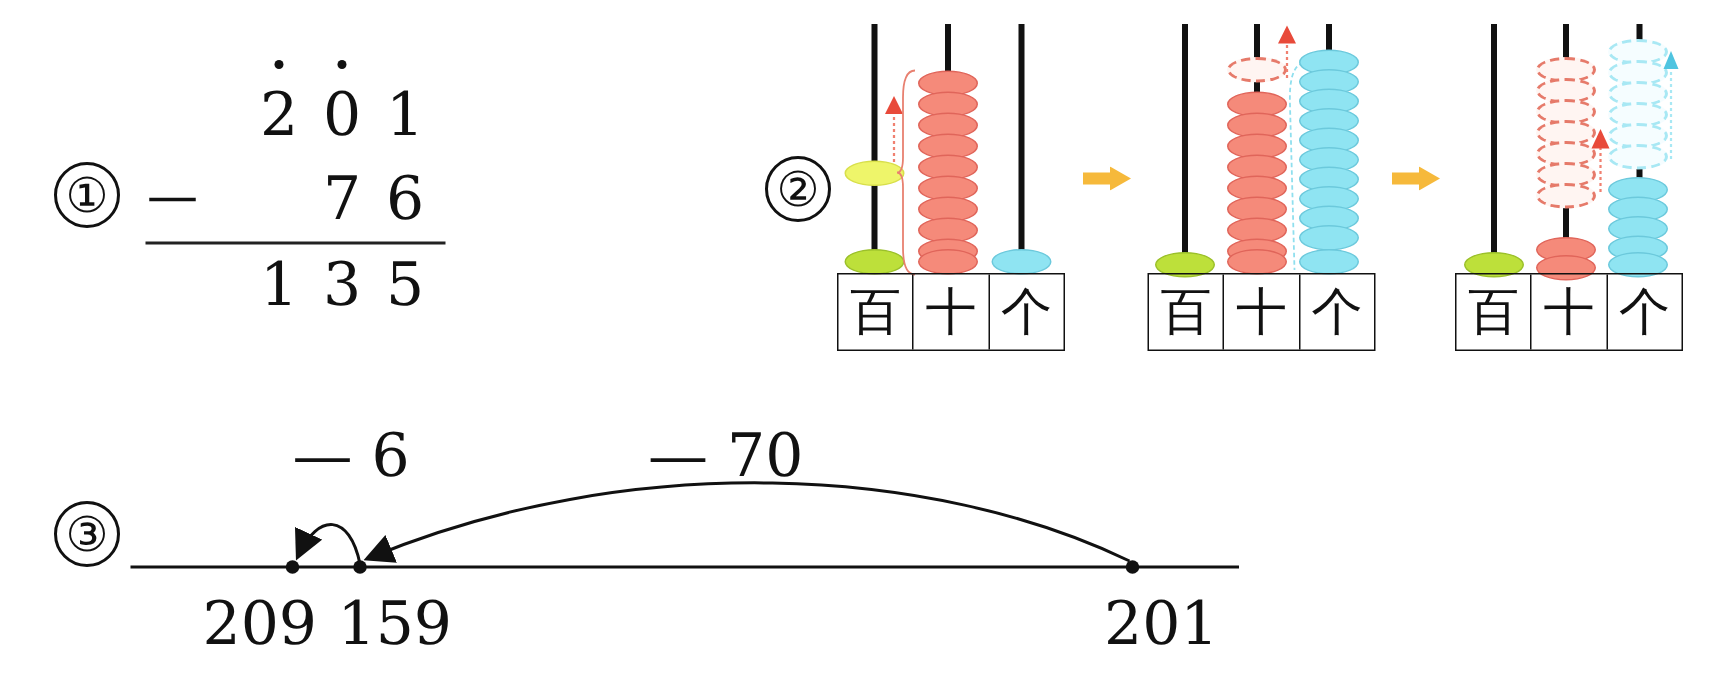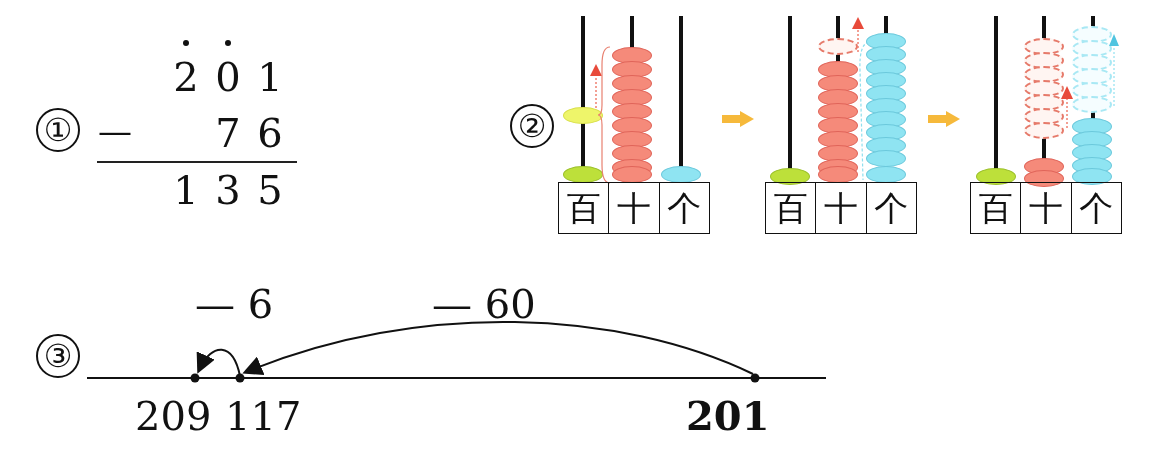--- a/index.html
+++ b/index.html
@@ -188,16 +188,16 @@
     </marker>
   </defs>
   <line x1="87" y1="98" x2="826" y2="98" stroke="#111" stroke-width="2"></line>
   <circle cx="195" cy="98" r="4.5" fill="#111"></circle>
   <circle cx="240" cy="98" r="4.5" fill="#111"></circle>
   <circle cx="755" cy="98" r="4.5" fill="#111"></circle>
   <path d="M240,96 C233,62 212,62 199,90" fill="none" stroke="#111" stroke-width="2" marker-end="url(#ah)"></path>
   <path d="M753,94 C620,30 420,20 246,92" fill="none" stroke="#111" stroke-width="2" marker-end="url(#ah)"></path>
 </svg>
 <div class="num" style="left:195px; top:284px;">— 6</div>
-<div class="num" style="left:432px; top:284px;">— 60</div>
+<div class="num" style="left:432px; top:284px;">— 70</div>
 <div class="num" style="left:135px; top:396px;">209</div>
-<div class="num" style="left:225px; top:396px;">117</div>
-<div class="num" style="left:686px; top:396px;font-weight:bold;">201</div>
+<div class="num" style="left:225px; top:396px;">159</div>
+<div class="num" style="left:736px; top:396px;">201</div>
 
 </body></html>

